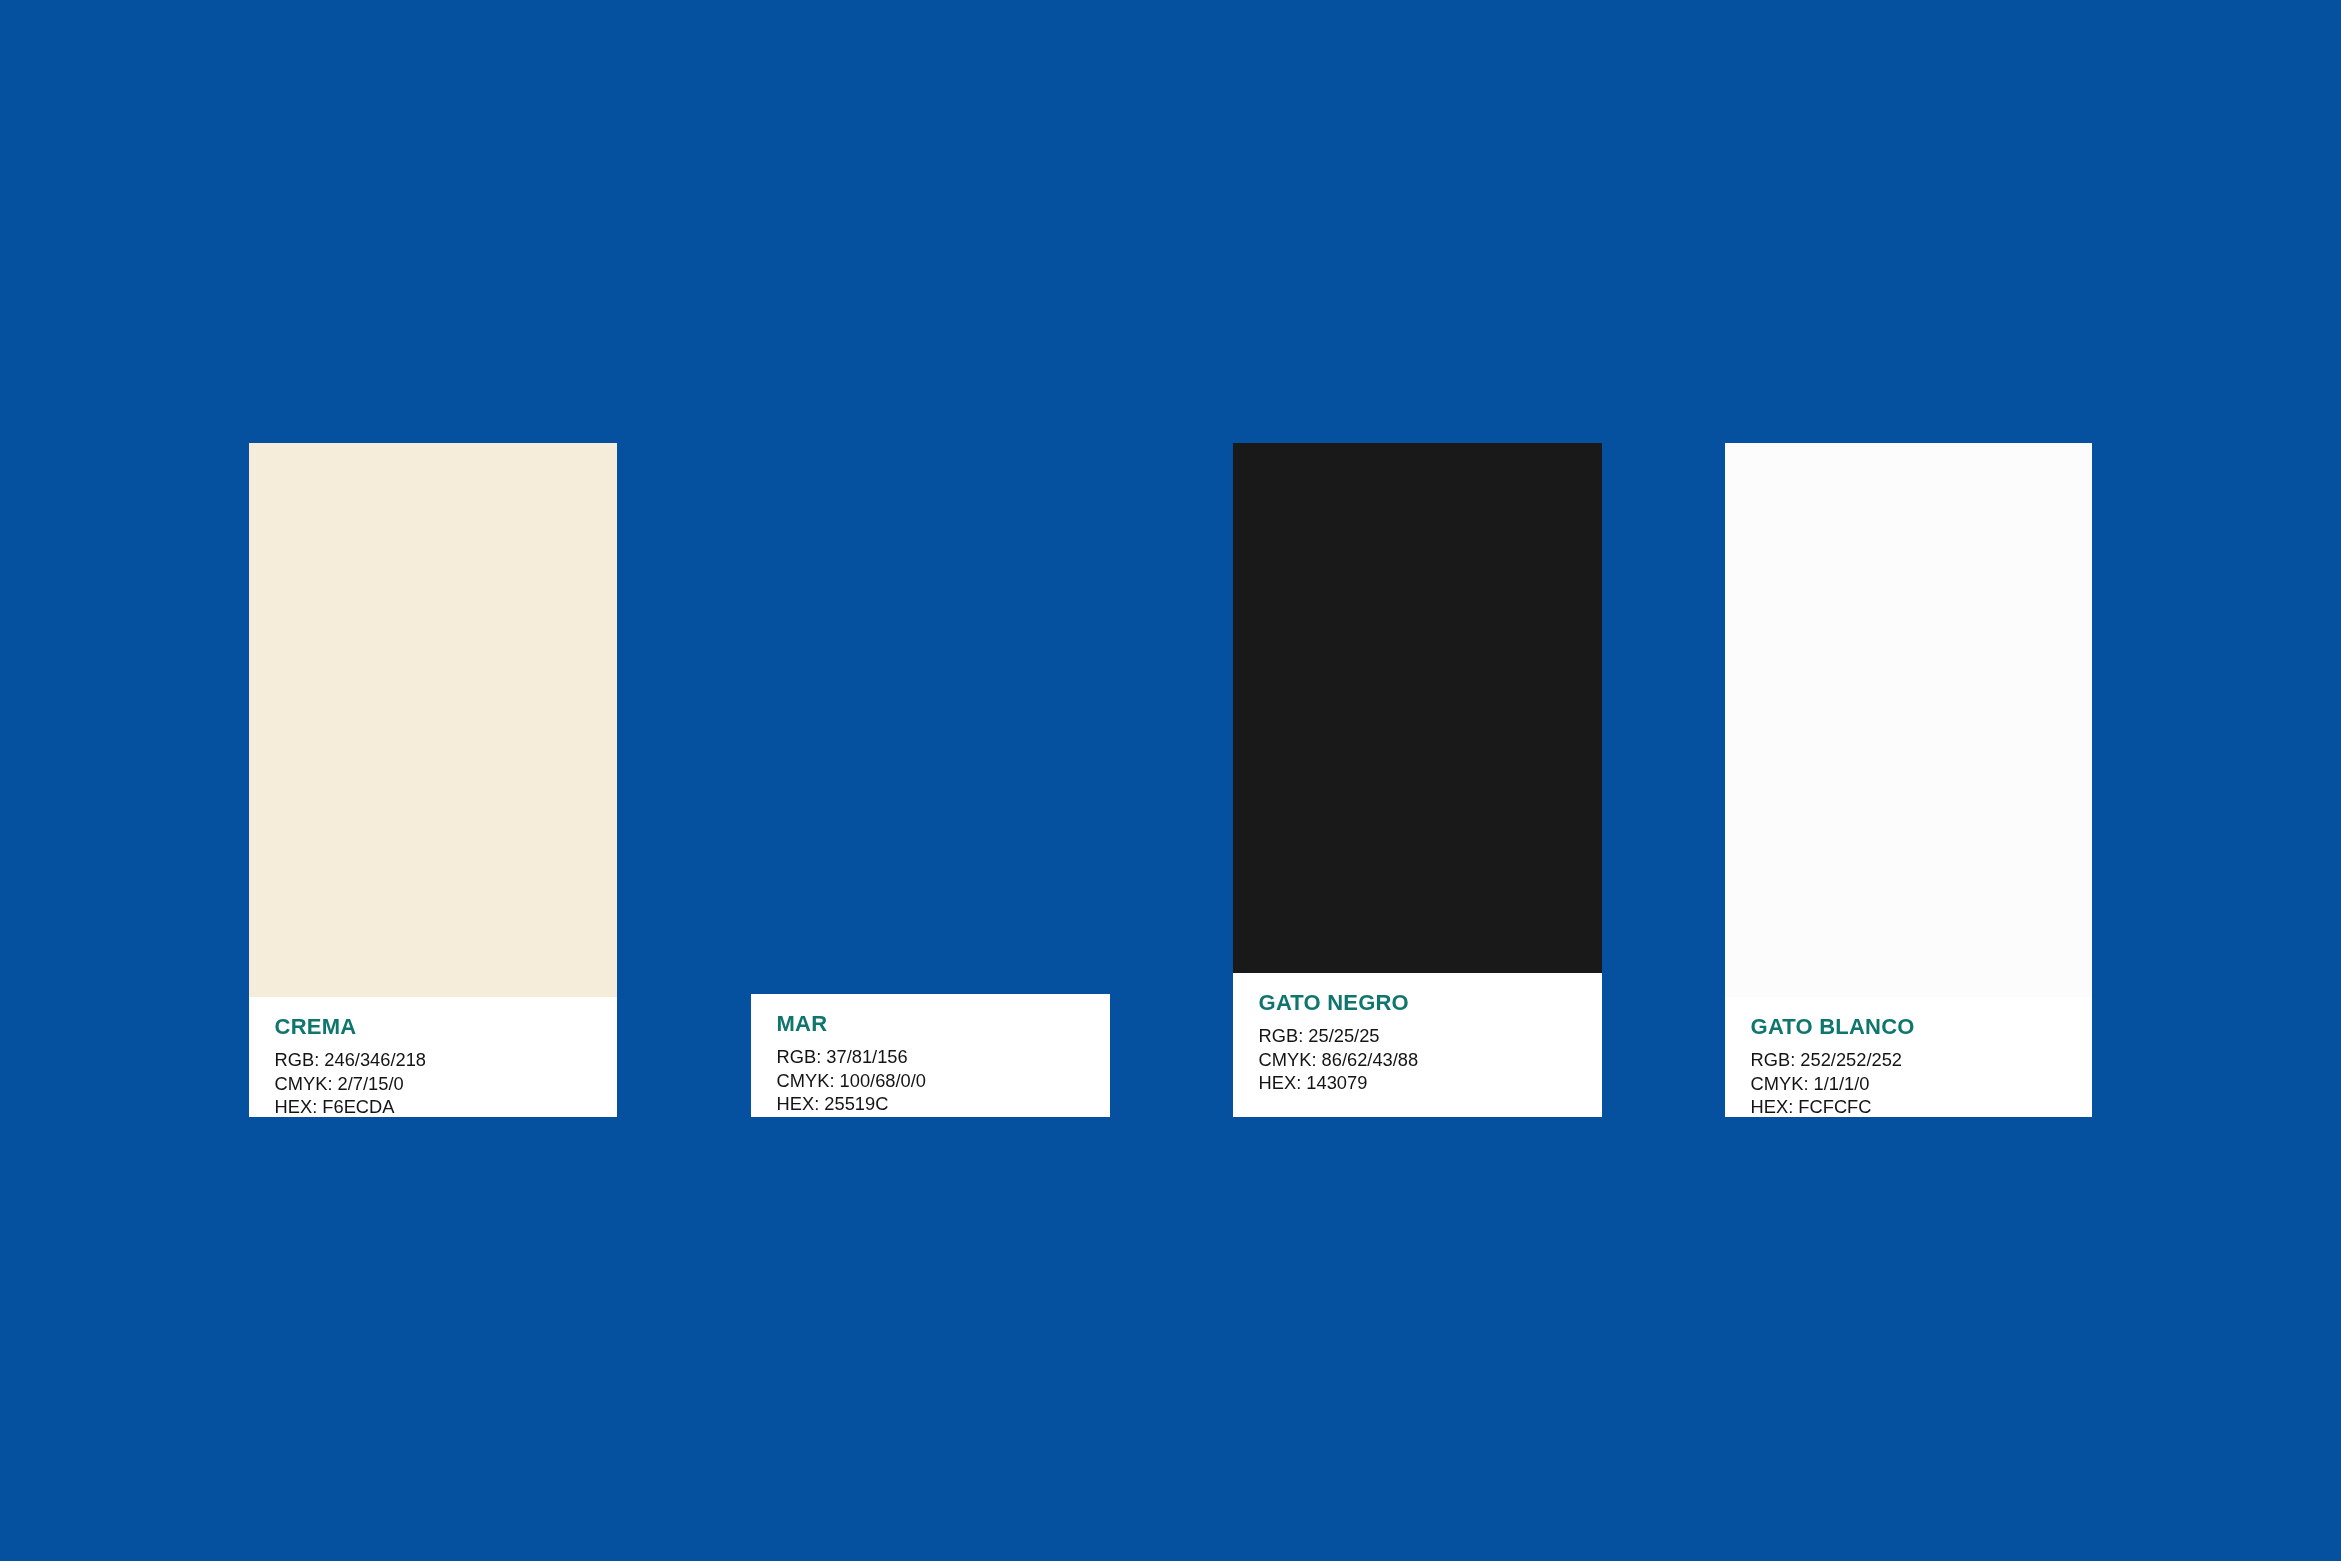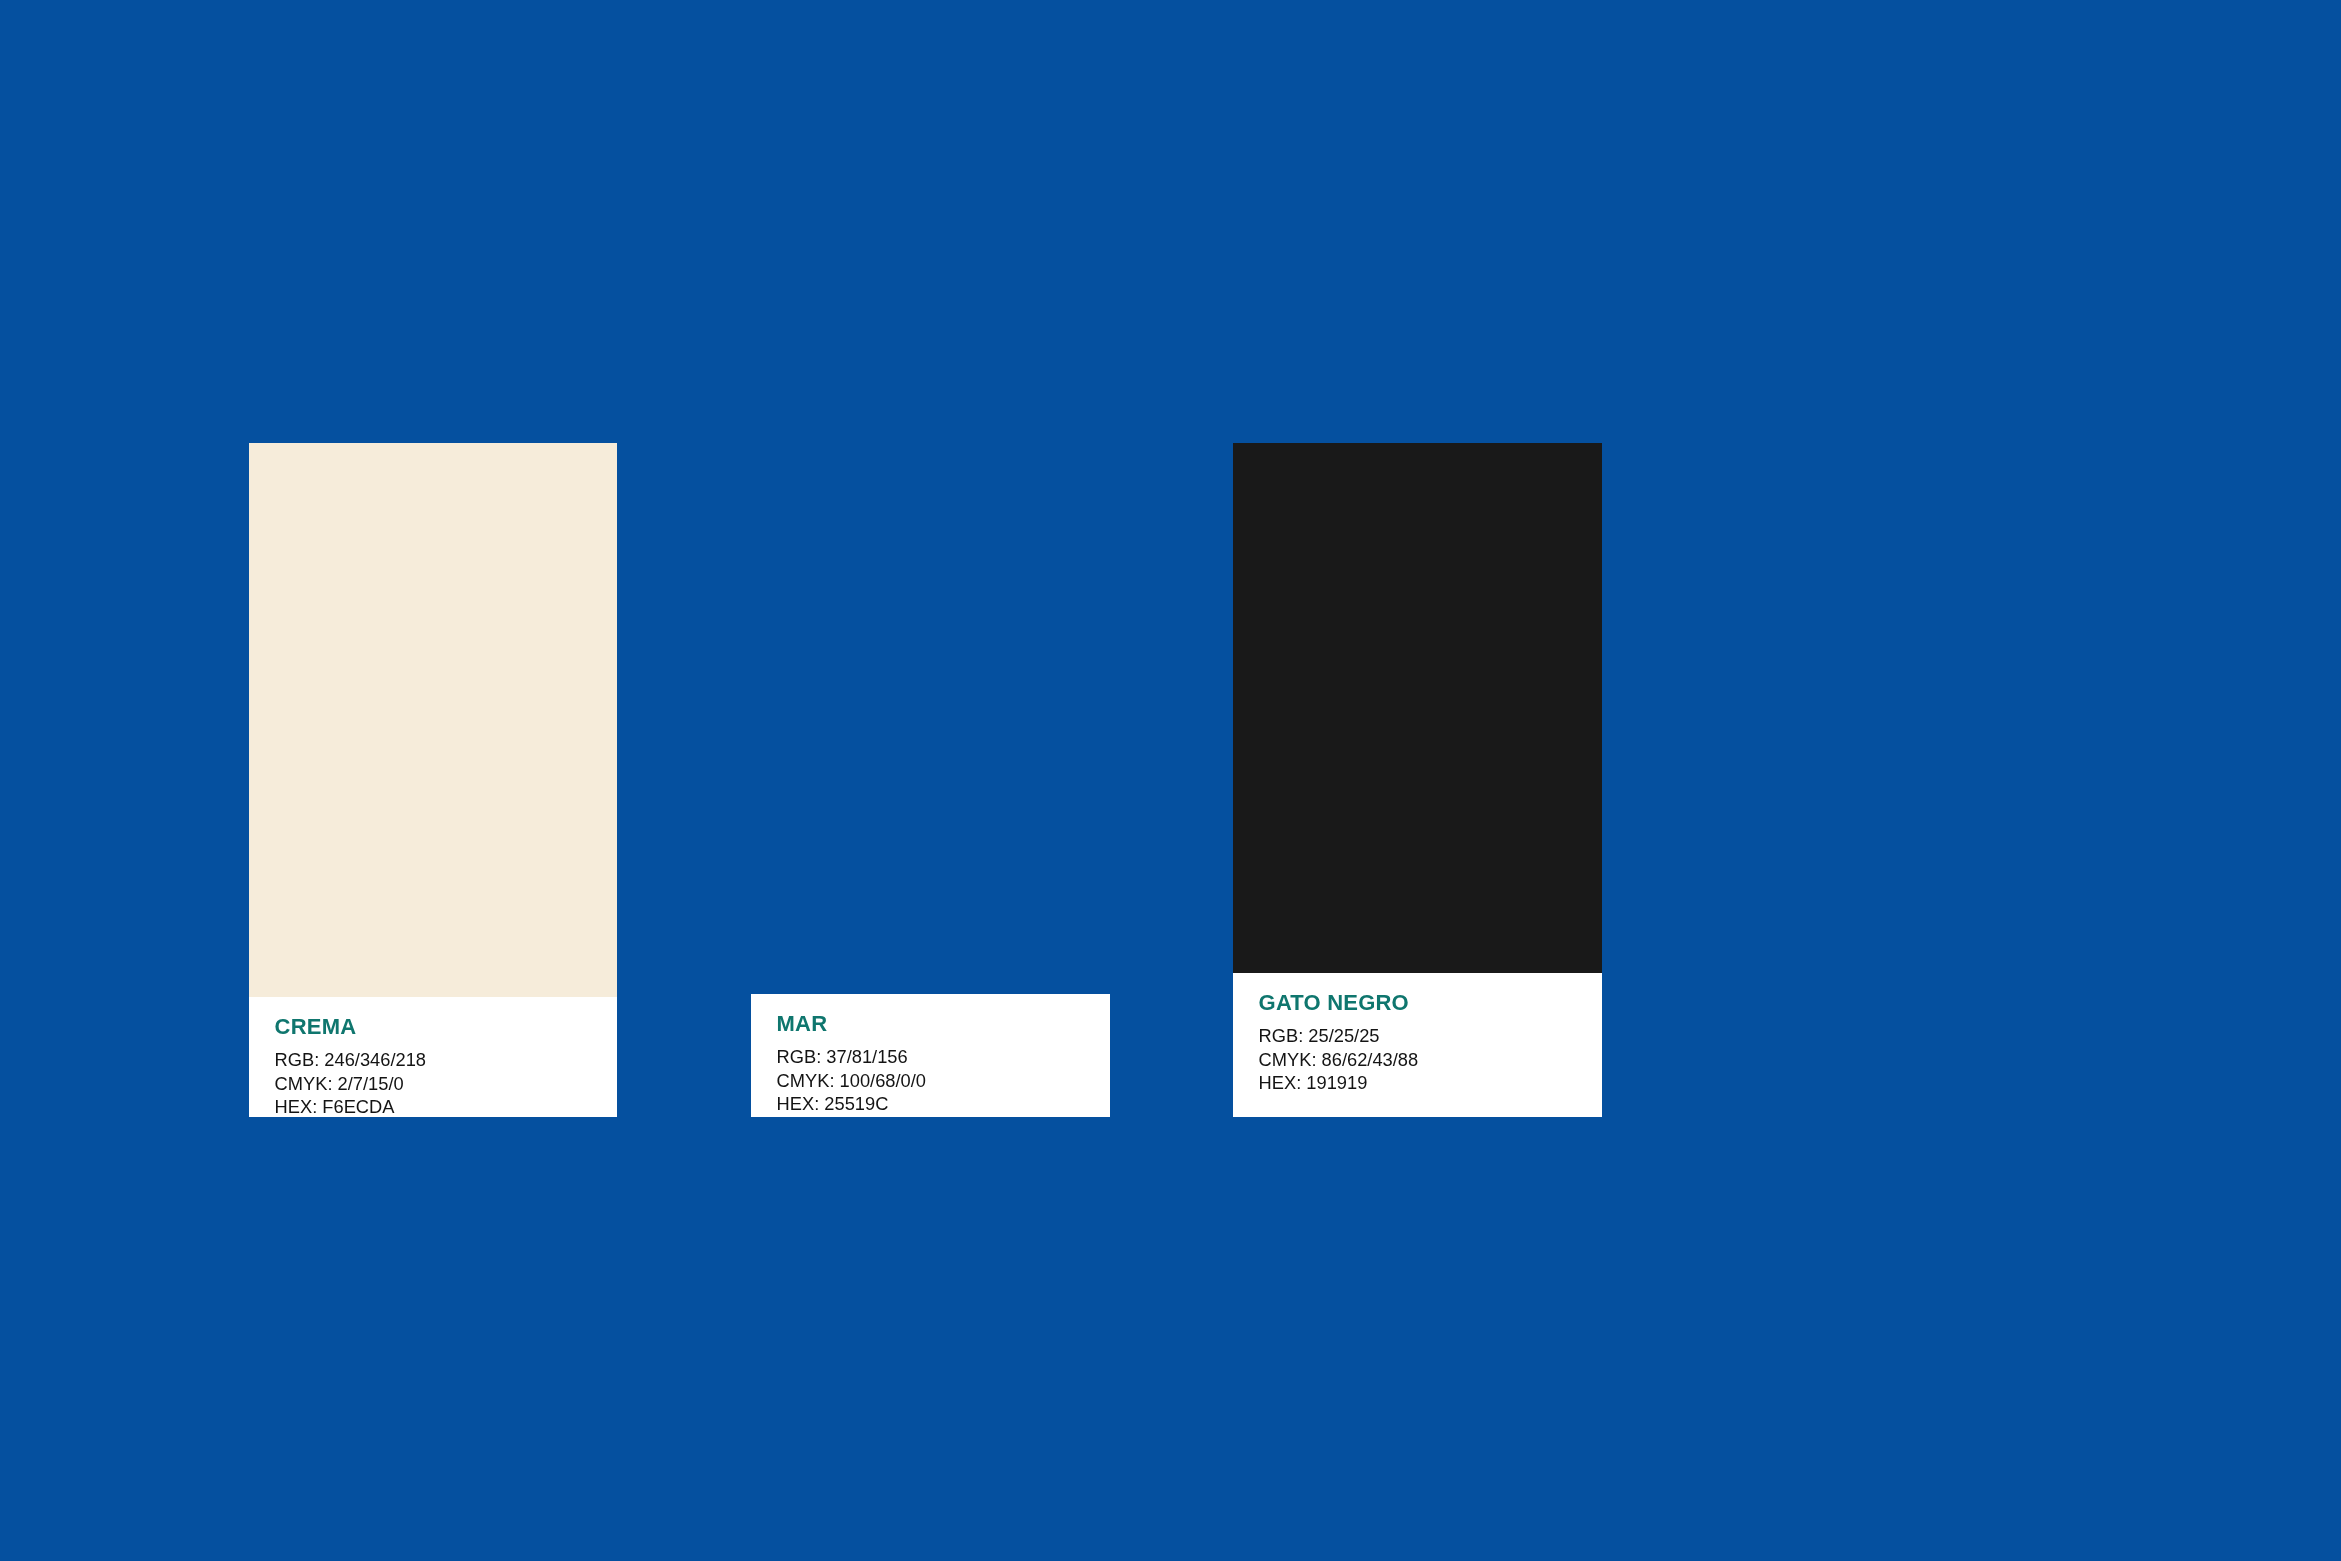--- a/index.html
+++ b/index.html
@@ -135,20 +135,31 @@
     </div>
   </div>
 
   <div class="swatch-card" id="card-gato-negro">
     <div class="swatch-chip" style="background: rgb(25, 25, 25);"></div>
     <div class="swatch-info">
       <div class="swatch-title">GATO NEGRO</div>
       <ul class="swatch-specs">
         <li>RGB: 25/25/25</li>
         <li>CMYK: 86/62/43/88</li>
-        <li>HEX: 191919</li>
+        <li>HEX: 143079</li>
       </ul>
     </div>
   </div>
 
+  <div class="swatch-card" id="card-gato-blanco">
+    <div class="swatch-chip" style="background: rgb(252, 252, 252);"></div>
+    <div class="swatch-info">
+      <div class="swatch-title">GATO BLANCO</div>
+      <ul class="swatch-specs">
+        <li>RGB: 252/252/252</li>
+        <li>CMYK: 1/1/1/0</li>
+        <li>HEX: FCFCFC</li>
+      </ul>
+    </div>
+  </div>
 
 </div>
 
 
 </body></html>

